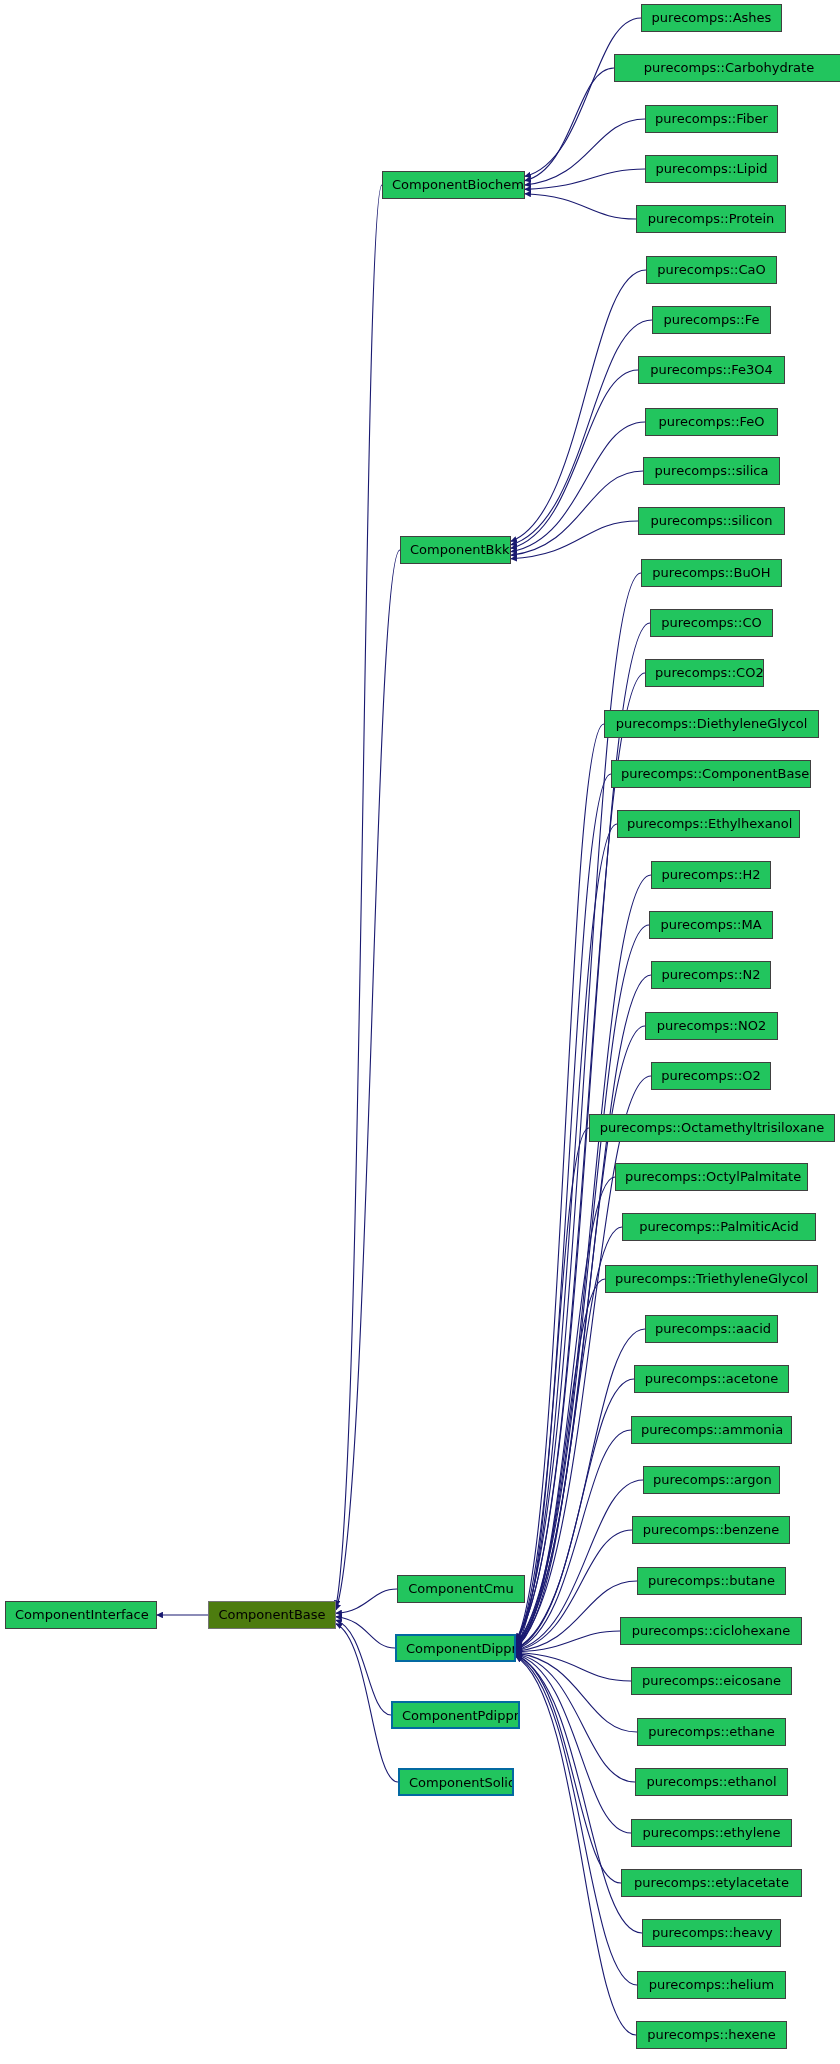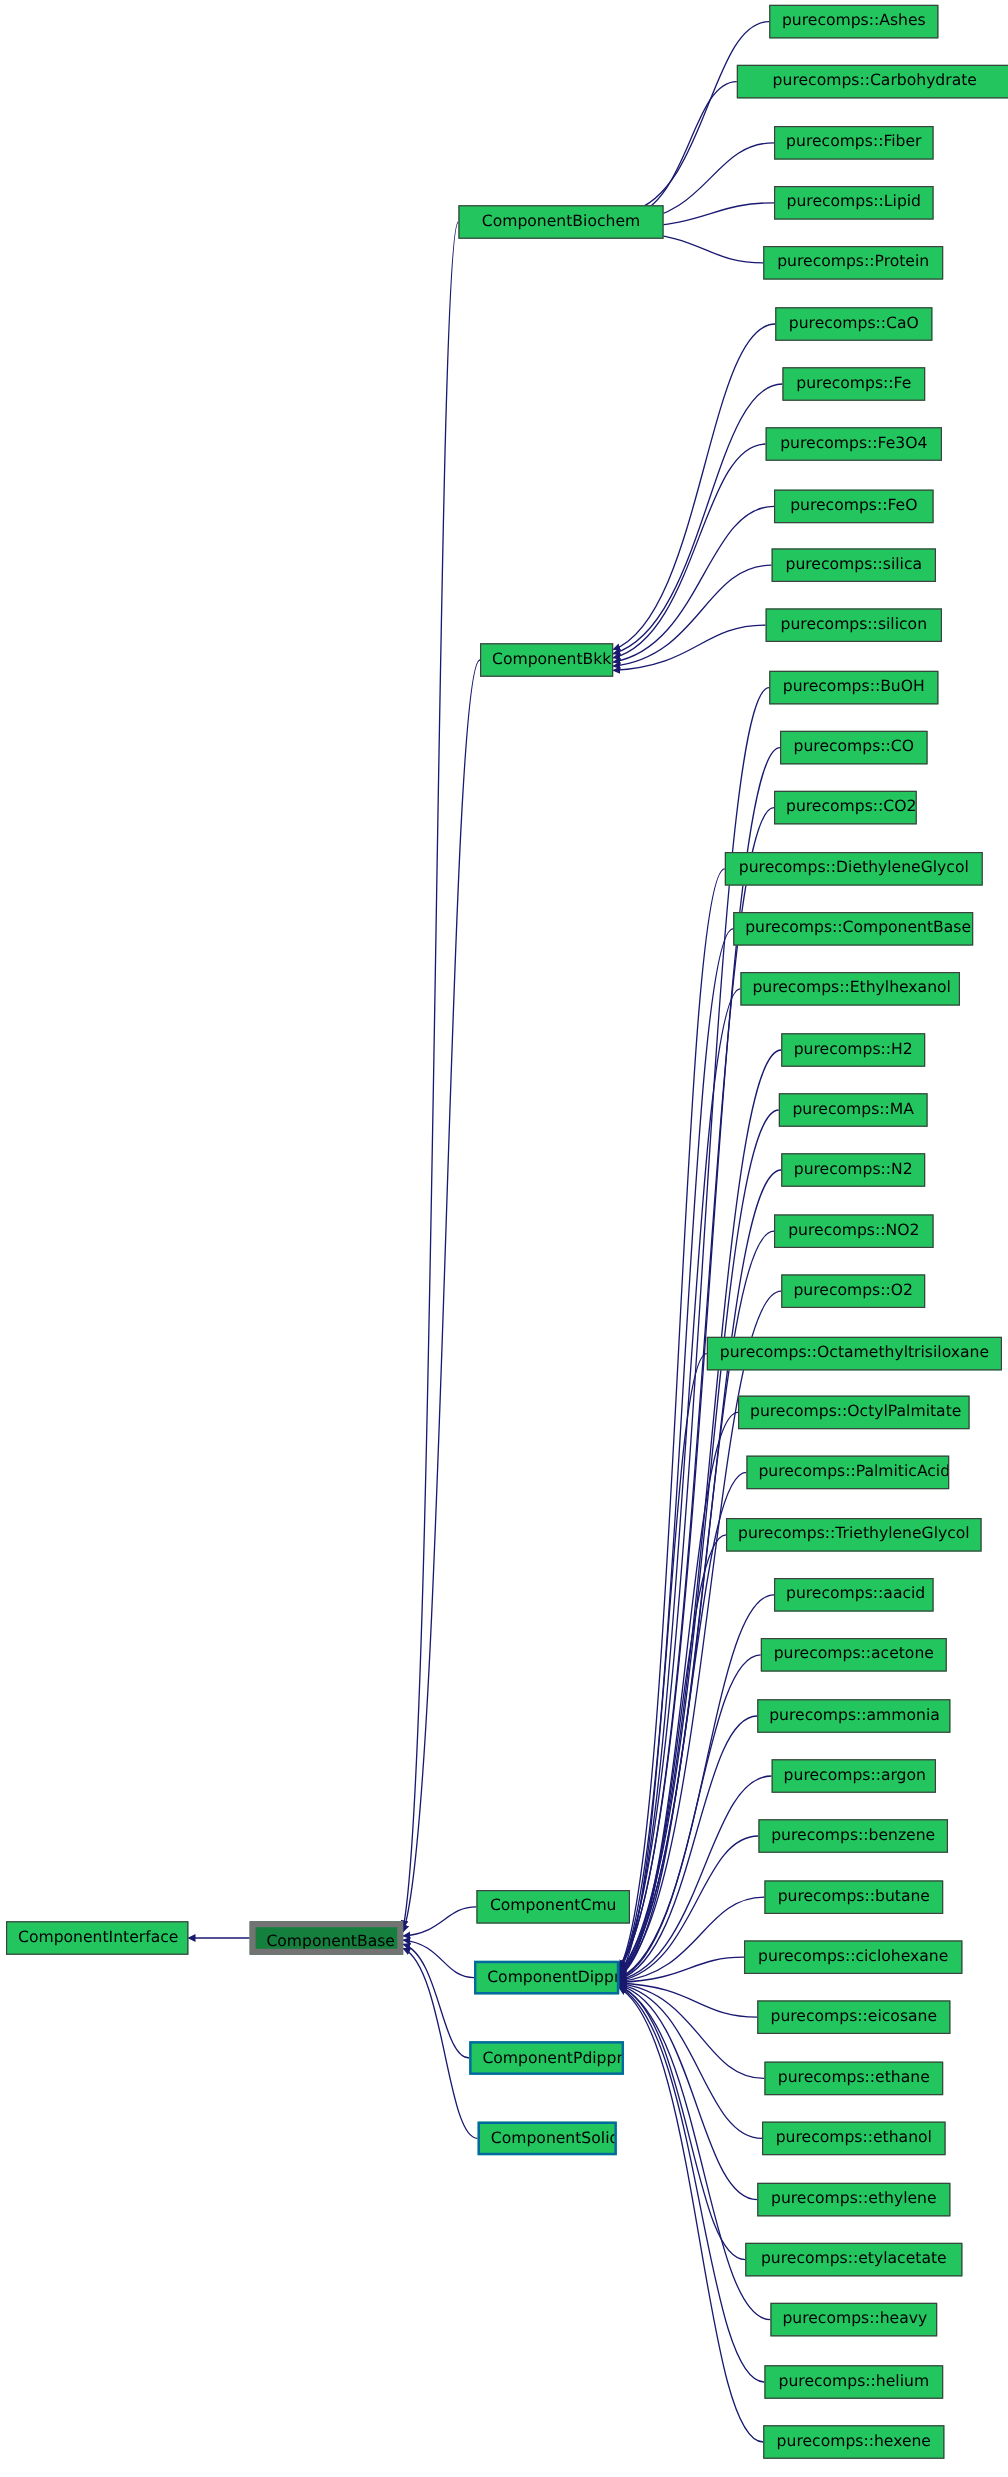--- a/index.html
+++ b/index.html
@@ -20,22 +20,22 @@
     line-height:26px;
     text-align:center;
     white-space:nowrap;
     font-size:13px;
     color:#000000;
     background:#22c55e;
     border:1px solid #404040;
     overflow:hidden;
   }
   .node.root{
-    background:#15803d;
-    border:5px solid #737373;
+    background:#4d7c0f;
+    border:1px solid #737373;
   }
   .node.redborder{
     border:2px solid #0369a1;
   }
   .node span{display:block;padding:0 9px;}
 </style>
 </head>
 <body>
 
 <div id="canvas">
@@ -94,21 +94,21 @@
       <path d="M 637 1985 C 586.18 1985, 582.55 1688.9732413793104, 516 1656.0813793103448" fill="none" stroke="#191970" stroke-width="1.1" marker-end="url(#arrow)"></path>
       <path d="M 636 2035 C 585.6 2035, 582 1694.5120000000002, 516 1656.68" fill="none" stroke="#191970" stroke-width="1.1" marker-end="url(#arrow)"></path>
     </svg>
   <div id="nodelayer">
       <div class="node" style="left: 5px; top: 1601px; width: 152px;">
         <span>ComponentInterface</span>
       </div>
       <div class="node root" style="left: 208px; top: 1601px; width: 128px;">
         <span>ComponentBase</span>
       </div>
-      <div class="node" style="left: 382px; top: 171px; width: 171px;">
+      <div class="node" style="left: 382px; top: 171px; width: 143px;">
         <span>ComponentBiochem</span>
       </div>
       <div class="node" style="left: 400px; top: 536px; width: 111px;">
         <span>ComponentBkk</span>
       </div>
       <div class="node" style="left: 397px; top: 1575px; width: 128px;">
         <span>ComponentCmu</span>
       </div>
       <div class="node redborder" style="left: 395px; top: 1634px; width: 121px;">
         <span>ComponentDippr</span>
@@ -184,21 +184,21 @@
       </div>
       <div class="node" style="left: 651px; top: 1062px; width: 120px;">
         <span>purecomps::O2</span>
       </div>
       <div class="node" style="left: 589px; top: 1114px; width: 246px;">
         <span>purecomps::Octamethyltrisiloxane</span>
       </div>
       <div class="node" style="left: 615px; top: 1163px; width: 193px;">
         <span>purecomps::OctylPalmitate</span>
       </div>
-      <div class="node" style="left: 622px; top: 1213px; width: 169px;">
+      <div class="node" style="left: 622px; top: 1213px; width: 194px;">
         <span>purecomps::PalmiticAcid</span>
       </div>
       <div class="node" style="left: 605px; top: 1265px; width: 213px;">
         <span>purecomps::TriethyleneGlycol</span>
       </div>
       <div class="node" style="left: 645px; top: 1315px; width: 133px;">
         <span>purecomps::aacid</span>
       </div>
       <div class="node" style="left: 634px; top: 1365px; width: 155px;">
         <span>purecomps::acetone</span>

